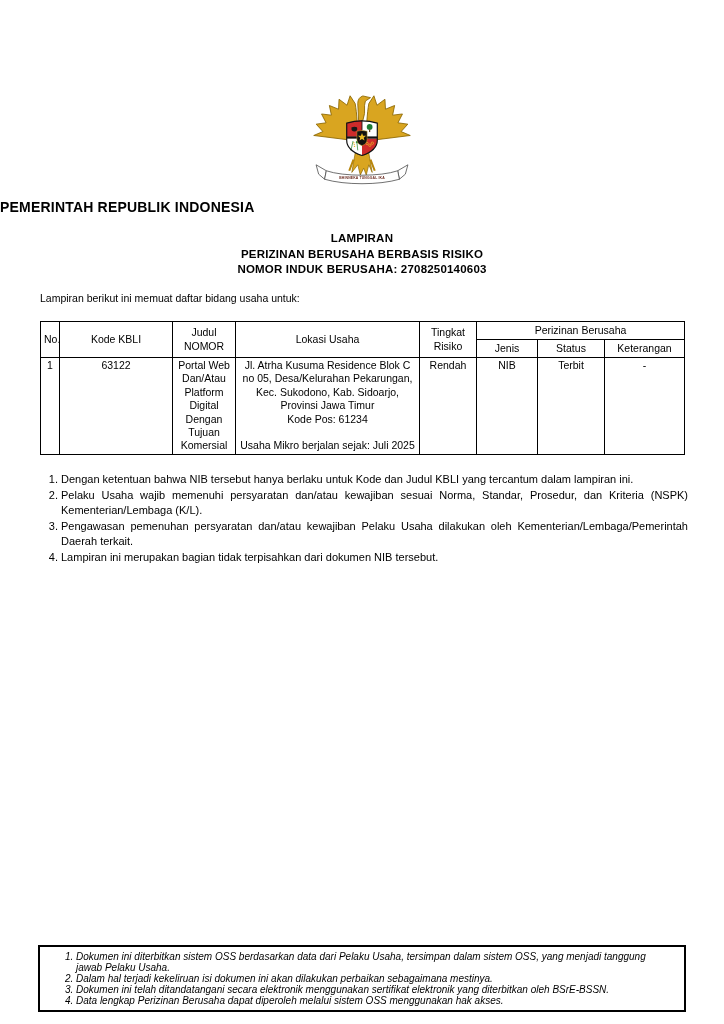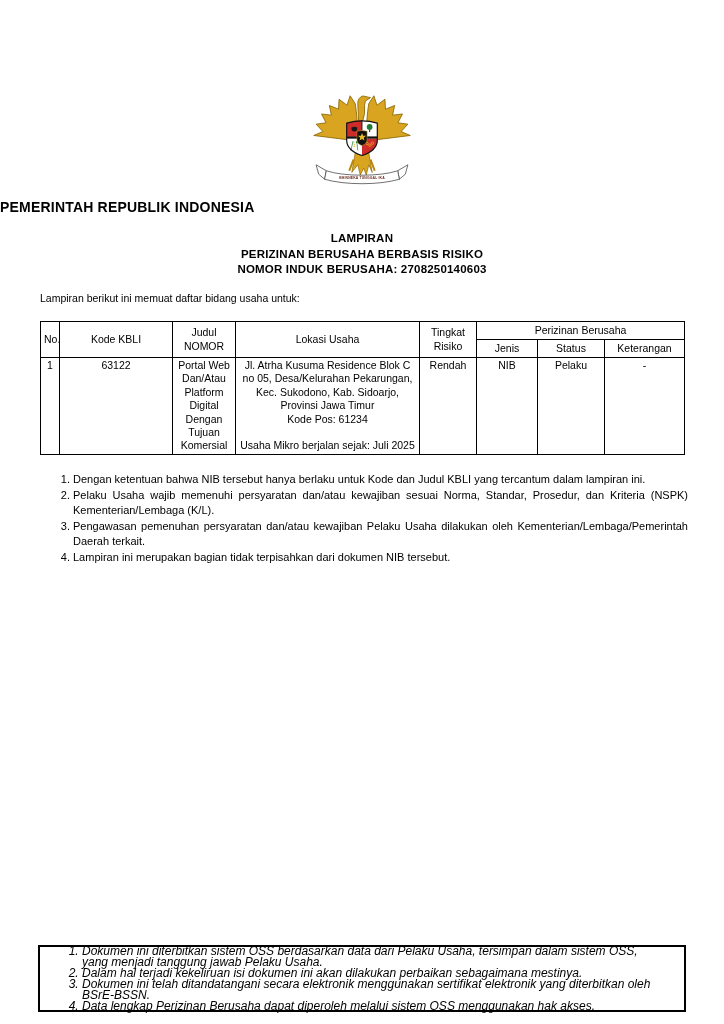--- a/index.html
+++ b/index.html
@@ -22,26 +22,26 @@
     border-collapse:collapse;table-layout:fixed;font-size:10.5px;line-height:13.4px;}
   .biz-table th,.biz-table td{border:1px solid #000;padding:1px 3px;
     font-weight:normal;overflow:hidden;}
   .biz-table thead th{text-align:center;vertical-align:middle;height:15px;}
   .biz-table tbody td{vertical-align:top;text-align:center;}
   .biz-table td.c-no{text-align:center;}
   .biz-table td.c-lokasi{white-space:pre-line;}
   
   .notes{position:absolute;top:472px;left:40px;width:648px;box-sizing:border-box;}
   .notes ol{margin:0;padding-left:21px;font-size:11px;line-height:15px;}
-  .notes li{text-align:justify;margin:0 0 1px 12px;}
+  .notes li{text-align:justify;margin:0 0 1px 0;}
   
   .footer-box{position:absolute;top:945px;left:38px;width:648px;height:67px;
     border:2px solid #000;box-sizing:border-box;background:#fff;
     display:flex;align-items:center;padding:4px 8px;}
-  .footer-box ol{flex:1;margin:12px;padding-left:22px;font-size:12px;
+  .footer-box ol{flex:1;margin:6px;padding-left:22px;font-size:10px;
     line-height:11px;font-style:italic;}
   .footer-box li{margin:0;}
   .cert-logo{width:122px;flex:0 0 auto;display:flex;align-items:center;
     gap:5px;border:1px solid #d8d8d8;border-radius:4px;padding:5px 6px;
     box-sizing:border-box;background:#fff;margin-left:6px;}
   .cert-logo .sep{width:2px;height:36px;background:#29A9E0;flex:0 0 auto;}
   .cert-text{font-weight:bold;color:#29A9E0;font-size:10px;line-height:11px;}
 </style>
 </head>
 <body>
@@ -137,21 +137,21 @@
       <tr>
         <td class="c-no">1</td>
         <td>63122</td>
         <td>Portal Web Dan/Atau Platform Digital Dengan Tujuan Komersial</td>
         <td class="c-lokasi">Jl. Atrha Kusuma Residence Blok C no 05, Desa/Kelurahan Pekarungan, Kec. Sukodono, Kab. Sidoarjo, Provinsi Jawa Timur
 Kode Pos: 61234
 
 Usaha Mikro berjalan sejak: Juli 2025</td>
         <td>Rendah</td>
         <td>NIB</td>
-        <td>Pelaku</td>
+        <td>Terbit</td>
         <td>-</td>
       </tr>
     </tbody>
   </table>
 
   <div class="notes">
     <ol>
       <li>Dengan ketentuan bahwa NIB tersebut hanya berlaku untuk Kode dan Judul KBLI yang tercantum dalam lampiran ini.</li>
       <li>Pelaku Usaha wajib memenuhi persyaratan dan/atau kewajiban sesuai Norma, Standar, Prosedur, dan Kriteria (NSPK) Kementerian/Lembaga (K/L).</li>
       <li>Pengawasan pemenuhan persyaratan dan/atau kewajiban Pelaku Usaha dilakukan oleh Kementerian/Lembaga/Pemerintah Daerah terkait.</li>

